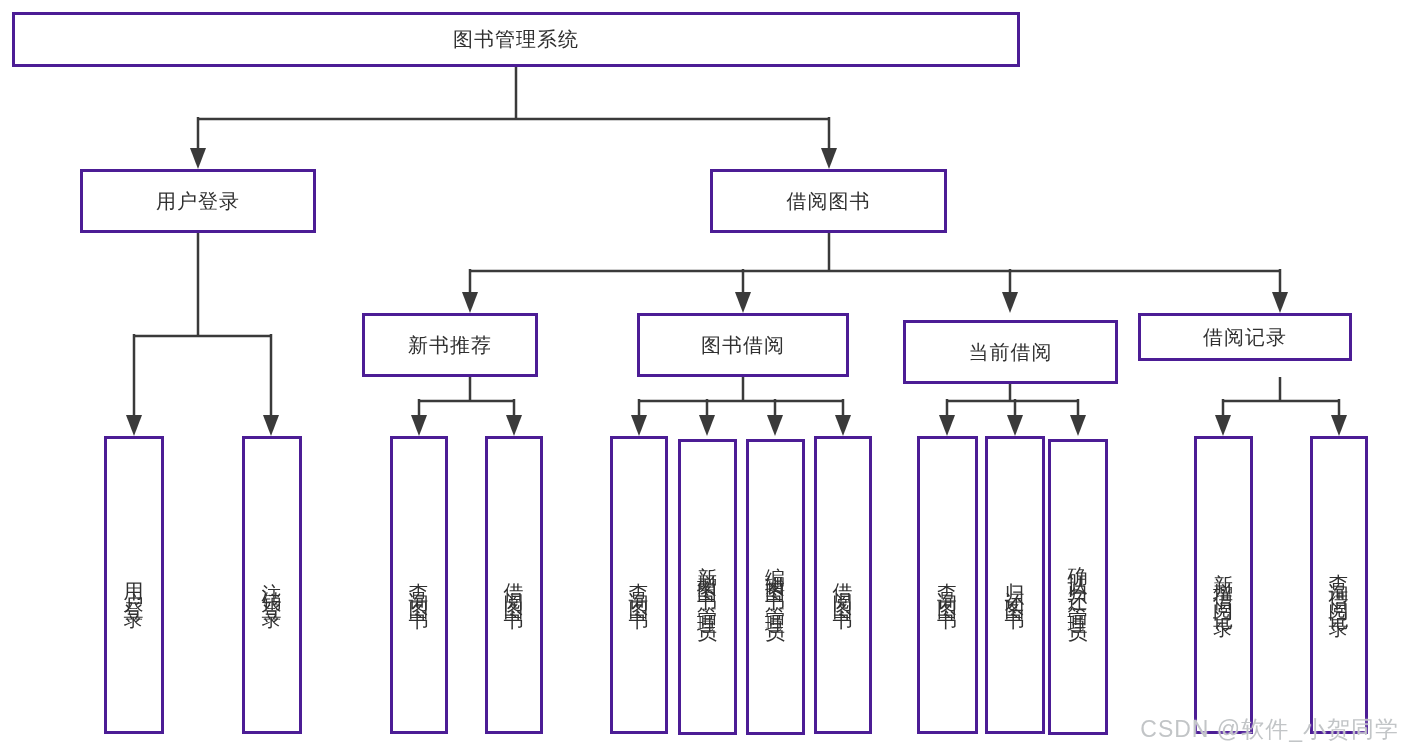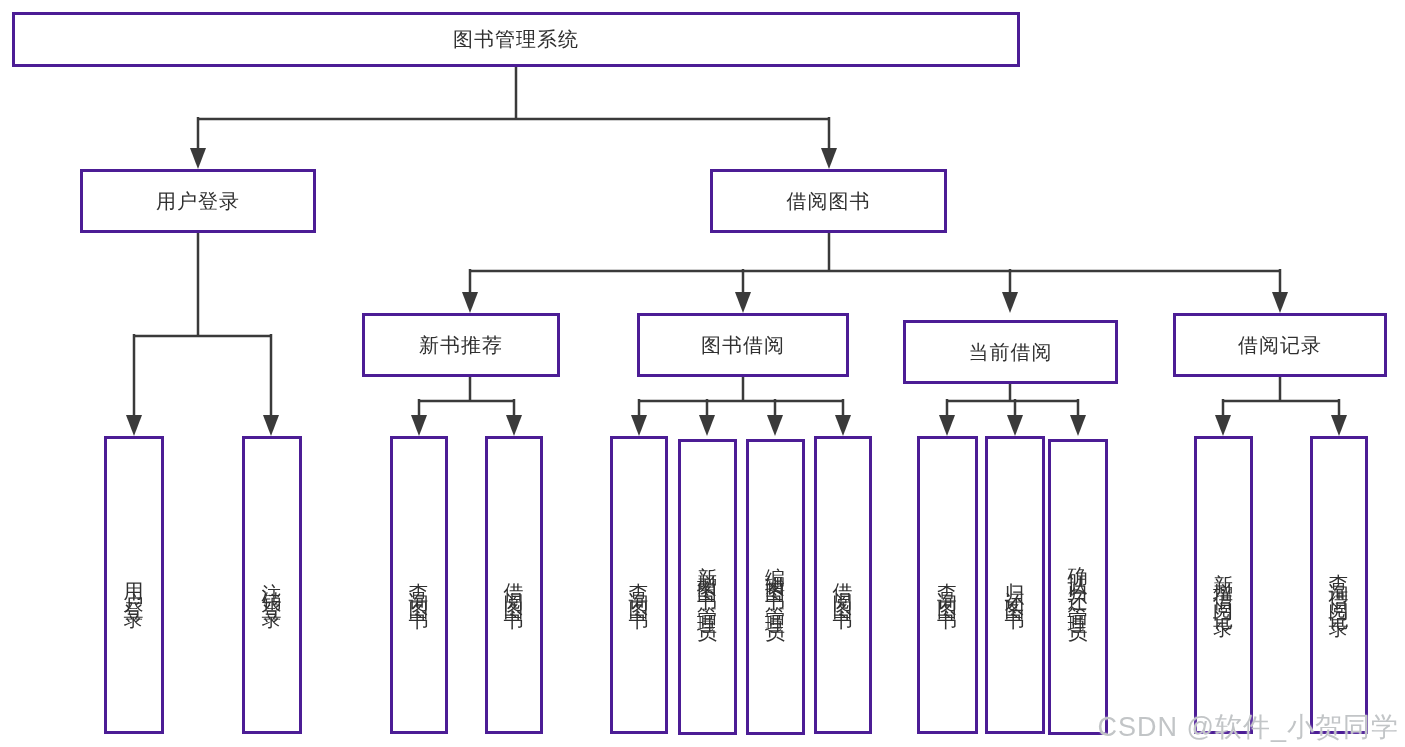--- a/index.html
+++ b/index.html
@@ -13,21 +13,21 @@
     box-sizing:border-box; display:flex; align-items:center; justify-content:center;
     z-index:2; color:#303030;
   }
   .box-label { font-size:20px; letter-spacing:1px; white-space:nowrap; }
   .leaf-label {
     writing-mode:vertical-rl; text-orientation:mixed;
     font-size:20px; letter-spacing:9px; line-height:1;
   }
   .watermark {
     position:absolute; right:6px; bottom:2px; z-index:3;
-    font-size:27px; letter-spacing:1px; color:#c2c5c7;
+    font-size:23px; letter-spacing:1px; color:#c2c5c7;
     text-shadow:0 0 2px #ffffff; white-space:nowrap;
   }
 </style>
 </head>
 <body>
 
 <div class="canvas">
 
   <svg class="wires" viewBox="0 0 1405 747" fill="none" stroke="#3a3a3a" stroke-width="2.5">
 
@@ -109,30 +109,30 @@
     <span class="box-label">图书管理系统</span>
   </div>
 
   <div class="box" style="left:80px;top:169px;width:236px;height:64px;">
     <span class="box-label">用户登录</span>
   </div>
   <div class="box" style="left:710px;top:169px;width:237px;height:64px;">
     <span class="box-label">借阅图书</span>
   </div>
 
-  <div class="box" style="left:362px;top:313px;width:198px;height:64px;">
+  <div class="box" style="left:362px;top:313px;width:176px;height:64px;">
     <span class="box-label">新书推荐</span>
   </div>
   <div class="box" style="left:637px;top:313px;width:212px;height:64px;">
     <span class="box-label">图书借阅</span>
   </div>
   <div class="box" style="left:903px;top:320px;width:215px;height:64px;">
     <span class="box-label">当前借阅</span>
   </div>
-  <div class="box" style="left:1173px;top:313px;width:214px;height:64px;">
+  <div class="box" style="left:1138px;top:313px;width:214px;height:48px;">
     <span class="box-label">借阅记录</span>
   </div>
 
   <div class="box" style="left:104px;top:436px;width:60px;height:298px;">
     <span class="leaf-label">用户登录</span>
   </div>
   <div class="box" style="left:242px;top:436px;width:60px;height:298px;">
     <span class="leaf-label">注销登录</span>
   </div>
 

